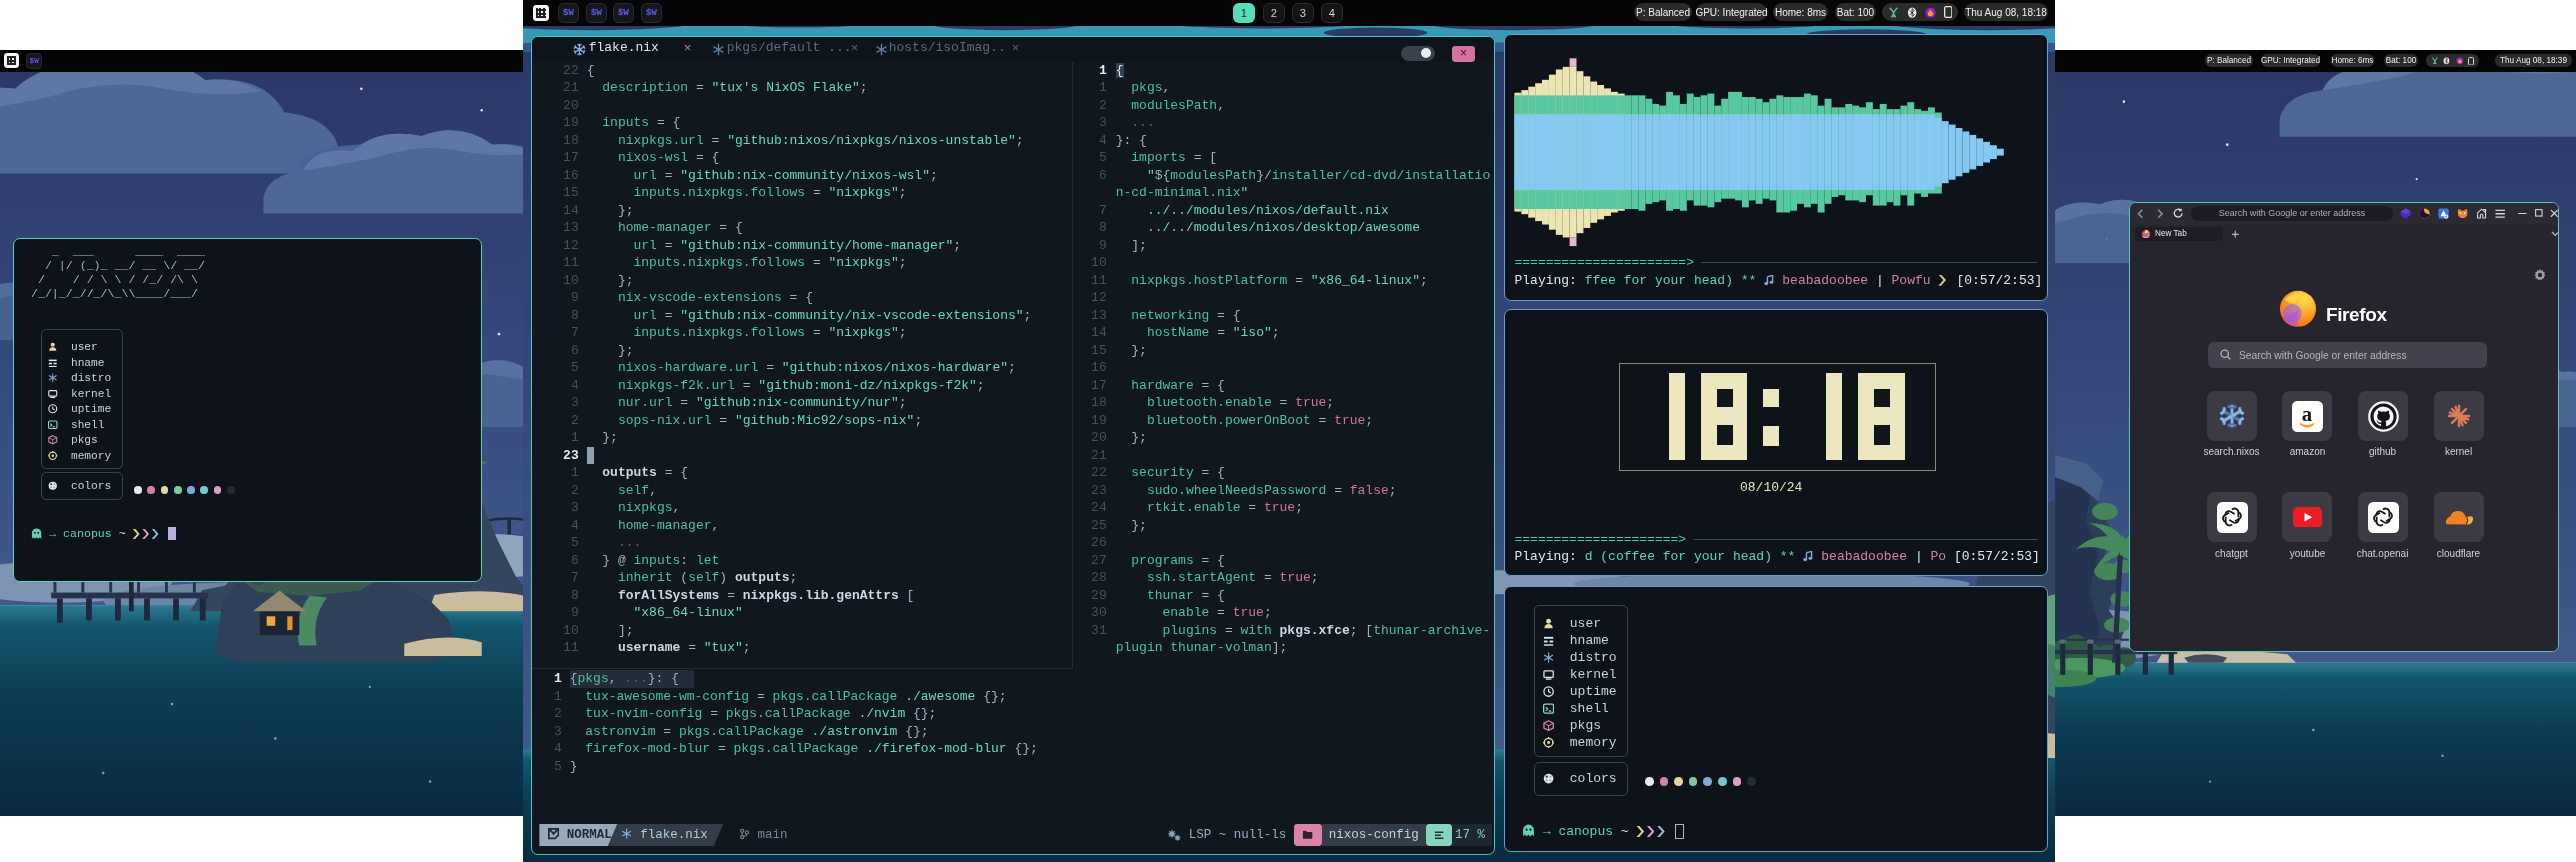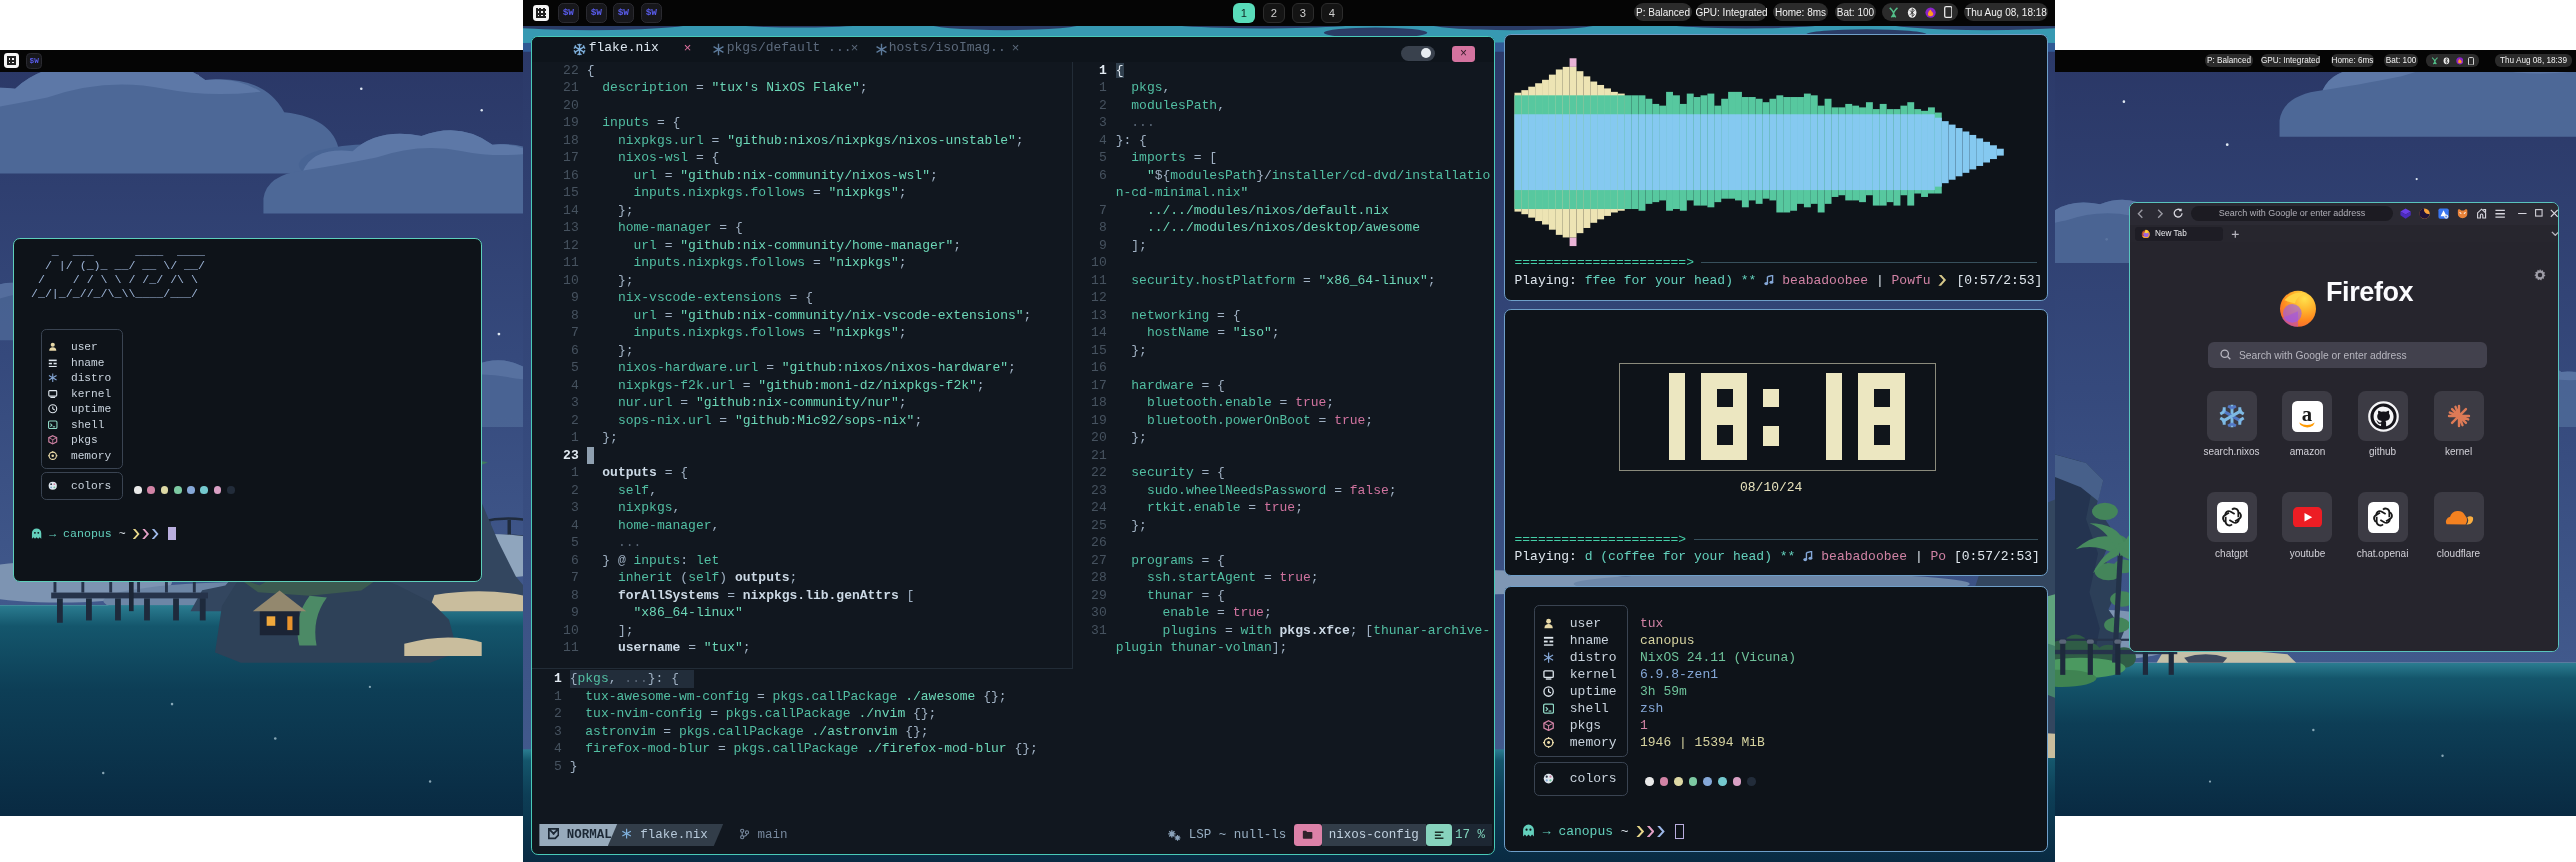--- a/index.html
+++ b/index.html
@@ -332,21 +332,21 @@
   <i class="id">modulesPath</i>,
   <i class="cm">...</i>
 }: {
   <i class="id">imports</i> = [
     <i class="st">"</i>${<i class="id">modulesPath</i>}/<i class="id">installer/cd-dvd/installatio</i>
 <i class="id">n-cd-minimal.nix</i><i class="st">"</i>
     <i class="st">../../modules/nixos/default.nix</i>
     <i class="st">../../modules/nixos/desktop/awesome</i>
   ];
 
-  <i class="id">security.hostPlatform</i> = <i class="st">"x86_64-linux"</i>;
+  <i class="id">nixpkgs.hostPlatform</i> = <i class="st">"x86_64-linux"</i>;
 
   <i class="id">networking</i> = {
     <i class="id">hostName</i> = <i class="st">"iso"</i>;
   };
 
   <i class="id">hardware</i> = {
     <i class="id">bluetooth.enable</i> = <i class="bo">true</i>;
     <i class="id">bluetooth.powerOnBoot</i> = <i class="bo">true</i>;
   };
 
@@ -632,28 +632,20 @@
         </svg>  <span class="c-lbl">shell</span>
 <svg width="11.2" height="11.2" viewBox="0 0 12 12">
           <path d="M6,0.8 L11,3.4 L11,8.6 L6,11.2 L1,8.6 L1,3.4 Z" fill="none" stroke="#d183a5" stroke-width="1.4"></path>
           <path d="M1,3.4 L6,6 L11,3.4 M6,6 L6,11.2" stroke="#d183a5" stroke-width="1.1" fill="none"></path>
         </svg>  <span class="c-lbl">pkgs</span>
 <svg width="11.2" height="11.2" viewBox="0 0 12 12">
           <circle cx="6" cy="6" r="4.6" fill="none" stroke="#e8d9a8" stroke-width="1.4"></circle>
           <circle cx="6" cy="6" r="1.6" fill="#e8d9a8"></circle>
           <path d="M6,0 L6,2 M6,10 L6,12 M0,6 L2,6 M10,6 L12,6" stroke="#e8d9a8" stroke-width="1.2"></path>
         </svg>  <span class="c-lbl">memory</span></div>
-    <div class="frow" style="left:135px;top:28px;font-size:13px;line-height:17px;"><span class="c-pink">tux</span>
-<span class="c-yel">canopus</span>
-<span class="c-grn">NixOS 24.11 (Vicuna)</span>
-<span class="c-blu">6.9.8-zen1</span>
-<span class="c-grn">3h 59m</span>
-<span class="c-blu">zsh</span>
-<span class="c-pink">1</span>
-<span class="c-yel">1946 | 15394 MiB</span></div>
     <div class="frow" style="left:38px;top:184px;font-size:13px;"><svg width="11.2" height="11.2" viewBox="0 0 12 12">
           <circle cx="6" cy="6" r="5.2" fill="#dfe7ee"></circle>
           <circle cx="4" cy="4" r="1.2" fill="#2a3340"></circle>
           <circle cx="8" cy="4" r="1.2" fill="#d183a5"></circle>
           <circle cx="4" cy="8" r="1.2" fill="#85a8d8"></circle>
           <circle cx="8" cy="8" r="1.2" fill="#6fc39b"></circle>
         </svg>  <span class="c-lbl">colors</span></div>
     <div class="frow" style="left:140px;top:188px;"><span class="dot" style="width:8.6px;height:8.6px;background:#e9e9e9;margin-right:6px;"></span><span class="dot" style="width:8.6px;height:8.6px;background:#d183a5;margin-right:6px;"></span><span class="dot" style="width:8.6px;height:8.6px;background:#ddd8a4;margin-right:6px;"></span><span class="dot" style="width:8.6px;height:8.6px;background:#7cc9a2;margin-right:6px;"></span><span class="dot" style="width:8.6px;height:8.6px;background:#85a8d8;margin-right:6px;"></span><span class="dot" style="width:8.6px;height:8.6px;background:#74c9cf;margin-right:6px;"></span><span class="dot" style="width:8.6px;height:8.6px;background:#d9a0c4;margin-right:6px;"></span><span class="dot" style="width:8.6px;height:8.6px;background:#222c3a;"></span></div>
     <div class="frow" style="left:17px;top:237px;font-size:13px;"><svg class="ghost" width="13" height="13" viewBox="0 0 12 12">
           <path d="M1,11.5 V5.5 a5,5 0 0 1 10,0 V11.5 l-1.7,-1.7 -1.6,1.7 -1.7,-1.7 -1.7,1.7 -1.6,-1.7 Z" fill="#63d0bc"></path>
@@ -766,21 +758,21 @@
               <stop offset="0.35" stop-color="#ffb32c"></stop>
               <stop offset="0.62" stop-color="#ff8a1f"></stop>
               <stop offset="1" stop-color="#ef553c"></stop>
             </radialGradient>
           </defs>
           <circle cx="12" cy="12.5" r="10.8" fill="url(#gfire)"></circle>
           <path d="M2.5,18 A10.8,10.8 0 0 0 12,23.3 L12,14 Z" fill="#b44bc9" opacity="0.55"></path>
           <circle cx="8.6" cy="15.2" r="5.6" fill="#9059ff" opacity="0.6"></circle>
           <path d="M3.8,7.4 Q9,1.6 16.5,3.2 Q11.2,4.8 10.2,9.2 Q6.6,8.4 3.8,7.4Z" fill="#ffd545" opacity="0.95"></path>
         </svg>
-      <div style="position:absolute;left:196px;top:35px;font-family:'Liberation Sans',sans-serif;font-size:27px;font-weight:bold;color:#fbfbfe;letter-spacing:-0.4px;">Firefox</div>
+      <div style="position:absolute;left:196px;top:62px;font-family:'Liberation Sans',sans-serif;font-size:19px;font-weight:bold;color:#fbfbfe;letter-spacing:-0.4px;">Firefox</div>
       <div class="ffsearch">
           <svg style="margin-left:12px" width="11.2" height="11.2" viewBox="0 0 13 13">
             <circle cx="5.5" cy="5.5" r="4.3" fill="none" stroke="#b7b6bf" stroke-width="1.5"></circle>
             <path d="M8.8,8.8 L12,12" stroke="#b7b6bf" stroke-width="1.5"></path>
           </svg>
           <span style="margin-left:7.7px">Search with Google or enter address</span>
         </div>
       <div class="tile" style="left:77px;top:149px">
           <svg width="26" height="26" viewBox="0 0 30 30">
             <g stroke-width="3.4" fill="none">

